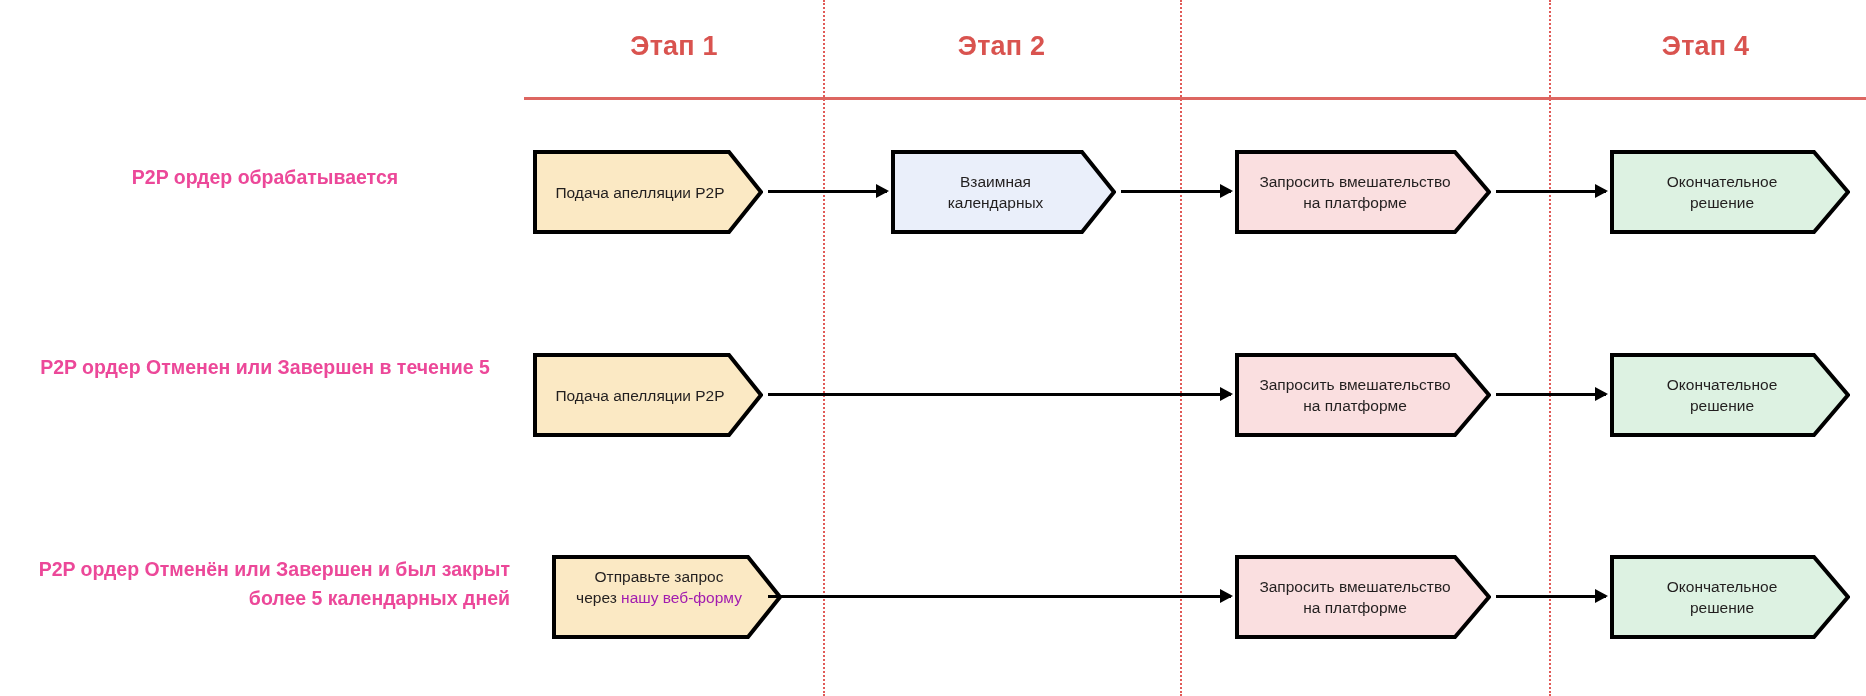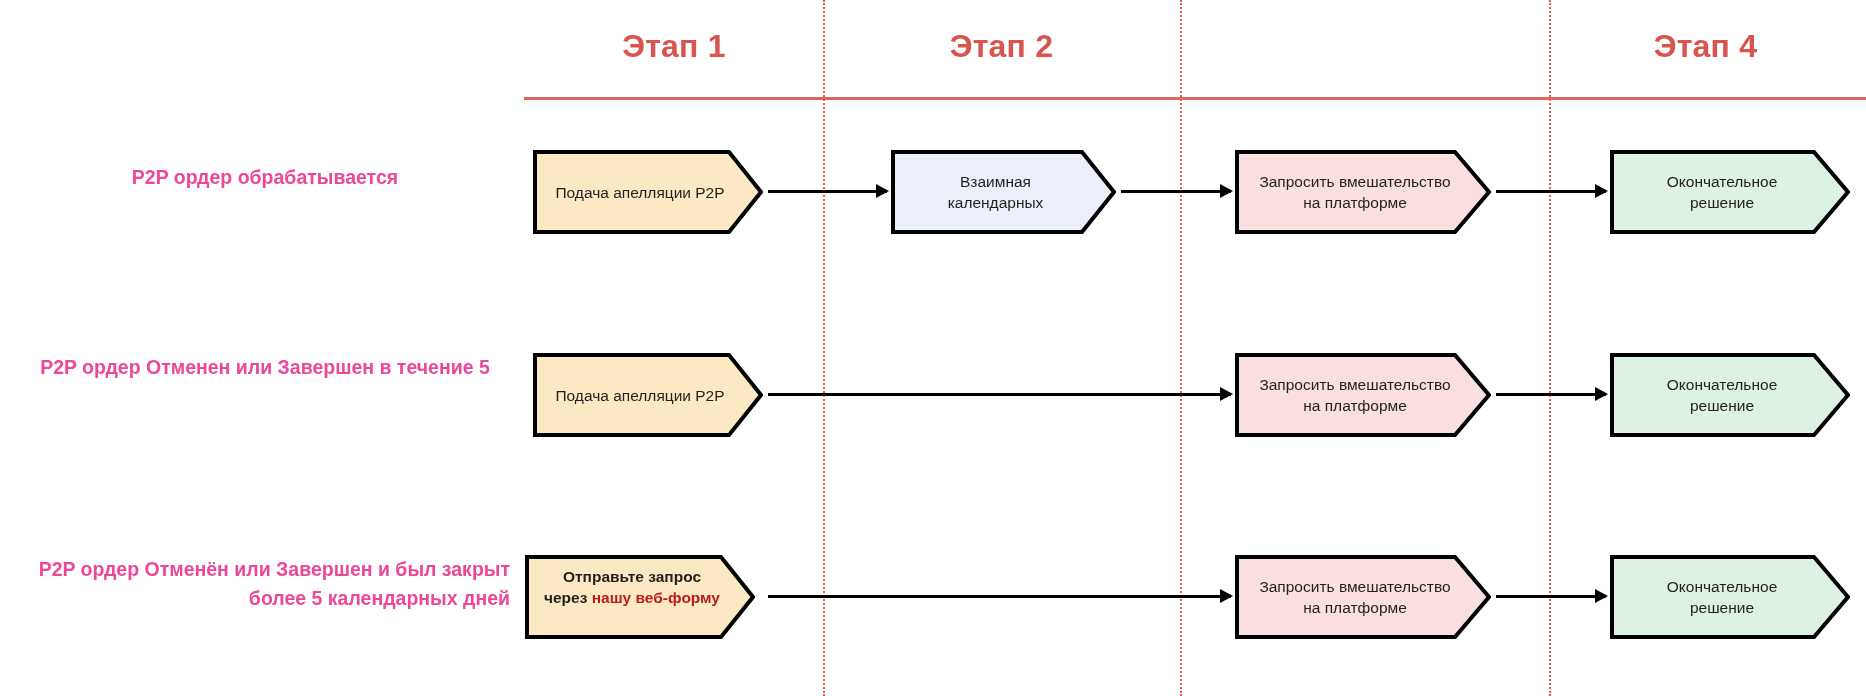--- a/index.html
+++ b/index.html
@@ -20,21 +20,21 @@
   }
 
   
   .stage-header {
     position: absolute;
     top: 26px;
     height: 40px;
     line-height: 40px;
     text-align: center;
     color: #d9534f;
-    font-size: 32px;
+    font-size: 27px;
     font-weight: bold;
     letter-spacing: 0.2px;
     white-space: nowrap;
   }
   .stage-divider {
     position: absolute;
     top: 0;
     width: 0;
     height: 696px;
     border-left: 2px dotted #e05a57;
@@ -74,21 +74,21 @@
   .node .node-shape {
     position: absolute;
     left: 0; top: 0; right: 0; bottom: 0;
     z-index: 0;
   }
   .node .node-text {
     position: relative;
     z-index: 1;
   }
   .node-link {
-    color: #b91c1c;
+    color: #a21caf;
   }
 
   
   .arrow {
     position: absolute;
     height: 3px;
     background: #000000;
     z-index: 2;
   }
   .arrow:after {
@@ -198,21 +198,21 @@
       <span>Окончательное</span><br>
       <span>решение</span>
     </span>
   </div>
 
   <div class="row-label" style="left:20px; top:555px; width:490px;text-align:right;">
     <div>P2P ордер Отменён или Завершен и был закрыт</div>
     <div>более 5 календарных дней</div>
   </div>
 
-  <div class="node" style="left:525px; top:555px; width:230px; height:63px;font-weight:bold;">
+  <div class="node" style="left:552px; top:555px; width:230px; height:63px;">
     <svg class="node-shape" viewBox="0 0 230 84" preserveAspectRatio="none">
       <polygon points="2,2 196,2 228,42 196,82 2,82" fill="#fbe9c4" stroke="#000000" stroke-width="4" stroke-linejoin="miter"></polygon>
     </svg>
     <span class="node-text">
       <span>Отправьте запрос</span><br>
       <span>через </span><span class="node-link">нашу веб-форму</span>
     </span>
   </div>
 
   <div class="arrow" style="left:768px; top:595px; width:463px;"></div>

